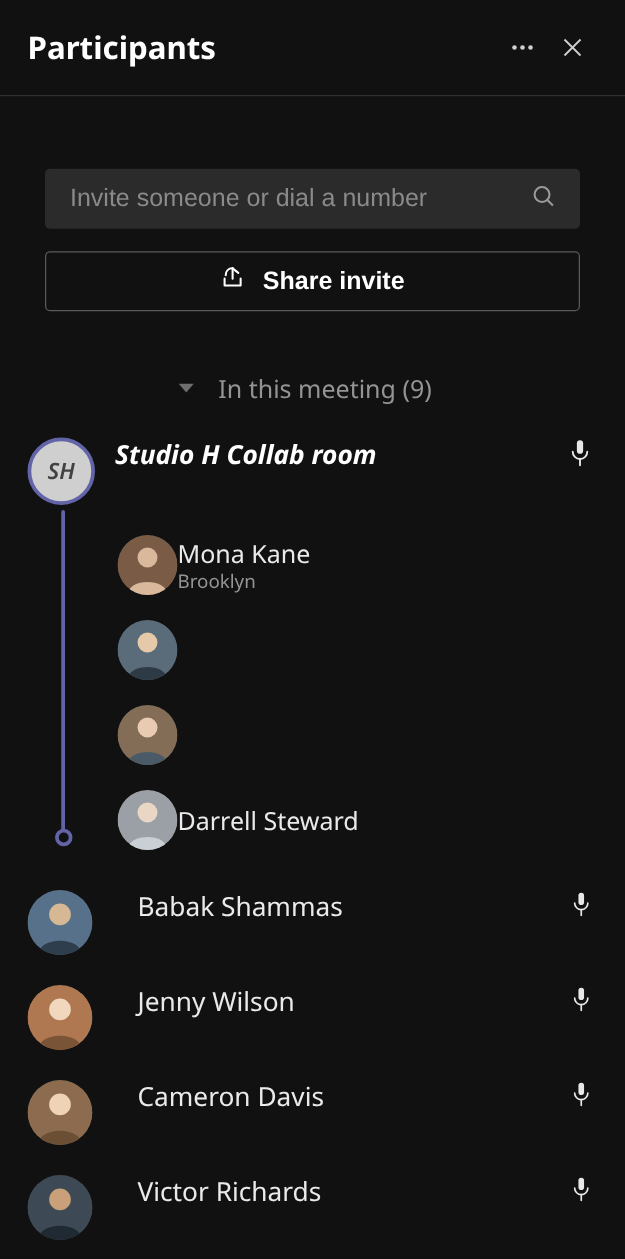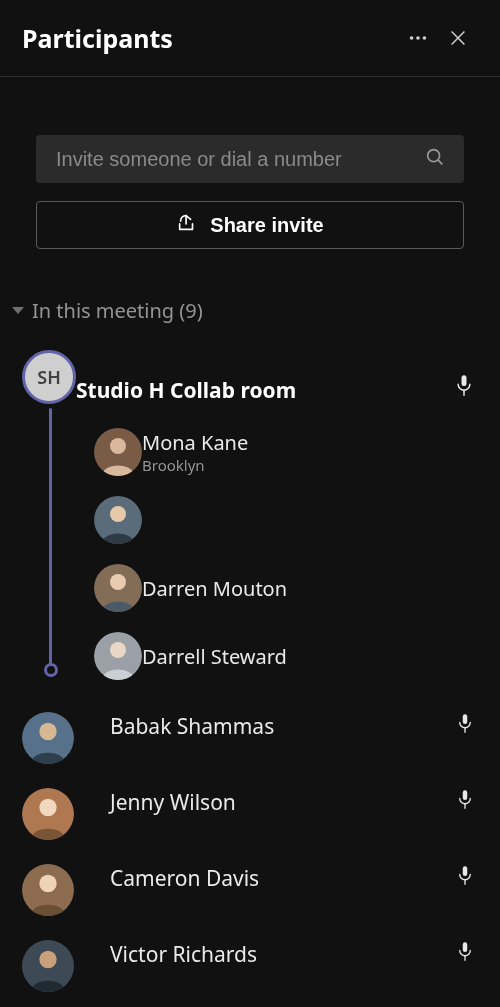--- a/index.html
+++ b/index.html
@@ -69,37 +69,39 @@
     border-radius:4px;
     background:transparent;
     color:var(--text);
     font-size:20px;
     font-weight:700;
     display:flex;align-items:center;justify-content:center;
     gap:12px;
     cursor:pointer;
   }
   .section-header{
-    display:flex;align-items:center;gap:4px;
+    display:flex;align-items:center;gap:16px;
     padding:40px 24px 6px 8px;
     color:var(--muted);
     font-size:20px;
+    justify-content:center;
   }
   .chev-down{
     width:0;height:0;
     border-left:6px solid transparent;
     border-right:6px solid transparent;
     border-top:7px solid #6f6f6f;
     margin-left:4px;margin-right:4px;
   }
   .list{padding:10px 22px 0 22px;}
   .room-row{
-    display:flex;align-items:flex-end;
+    display:flex;align-items:flex-start;gap:16px;
     padding:10px 4px 10px 0;
     position:relative;
+    font-style:italic;
   }
   .room-avatar{
     width:54px;height:54px;border-radius:50%;
     background:#cfcfcf;
     border:3px solid var(--accent);
     display:flex;align-items:center;justify-content:center;
     font-size:18px;font-weight:600;color:#424242;
     z-index:2;
   }
   .room-name{
@@ -249,23 +251,20 @@
     </div>
 
     <div class="child-row">
       <div class="avatar">
         <svg viewBox="0 0 48 48">
             <circle cx="24" cy="24" r="24" fill="#846d56"></circle>
             <circle cx="24" cy="18" r="8" fill="#e8cbb0"></circle>
             <path d="M8 48 C8 34 40 34 40 48 Z" fill="#4a5a66"></path>
           </svg>
       </div>
-      <div class="child-labels">
-        <span class="child-name">Darren Mouton</span>
-      </div>
     </div>
 
     <div class="child-row">
       <div class="avatar">
         <svg viewBox="0 0 48 48">
             <circle cx="24" cy="24" r="24" fill="#9aa0a6"></circle>
             <circle cx="24" cy="18" r="8" fill="#e9d6c4"></circle>
             <path d="M8 48 C8 34 40 34 40 48 Z" fill="#c9cfd4"></path>
           </svg>
       </div>

